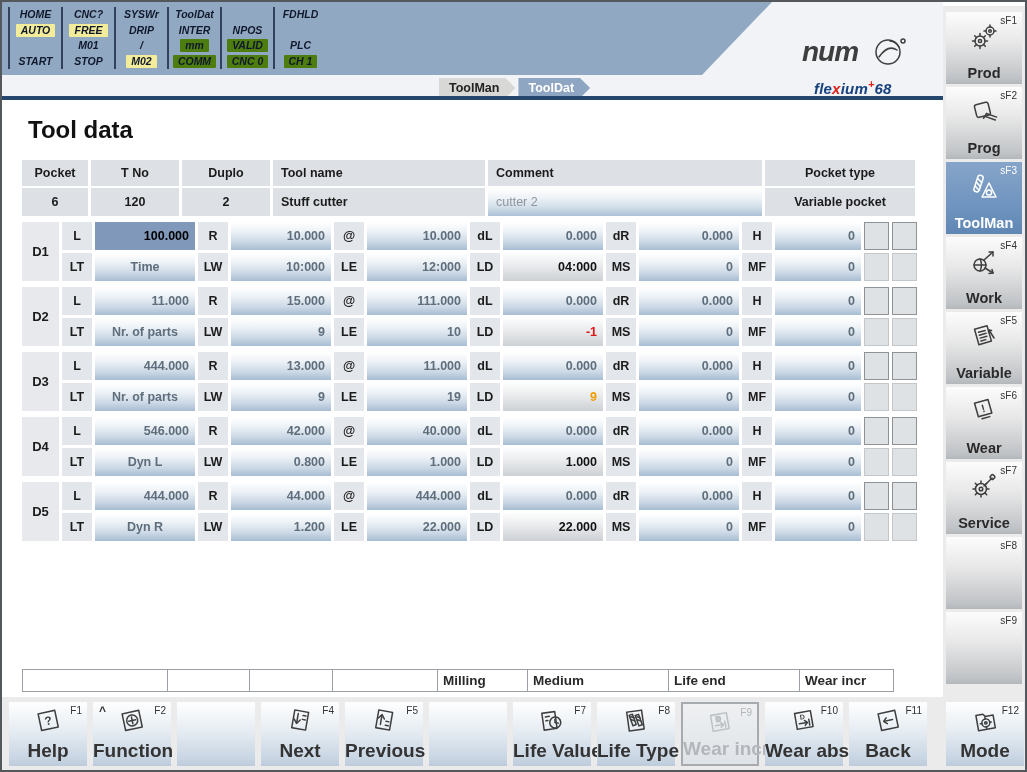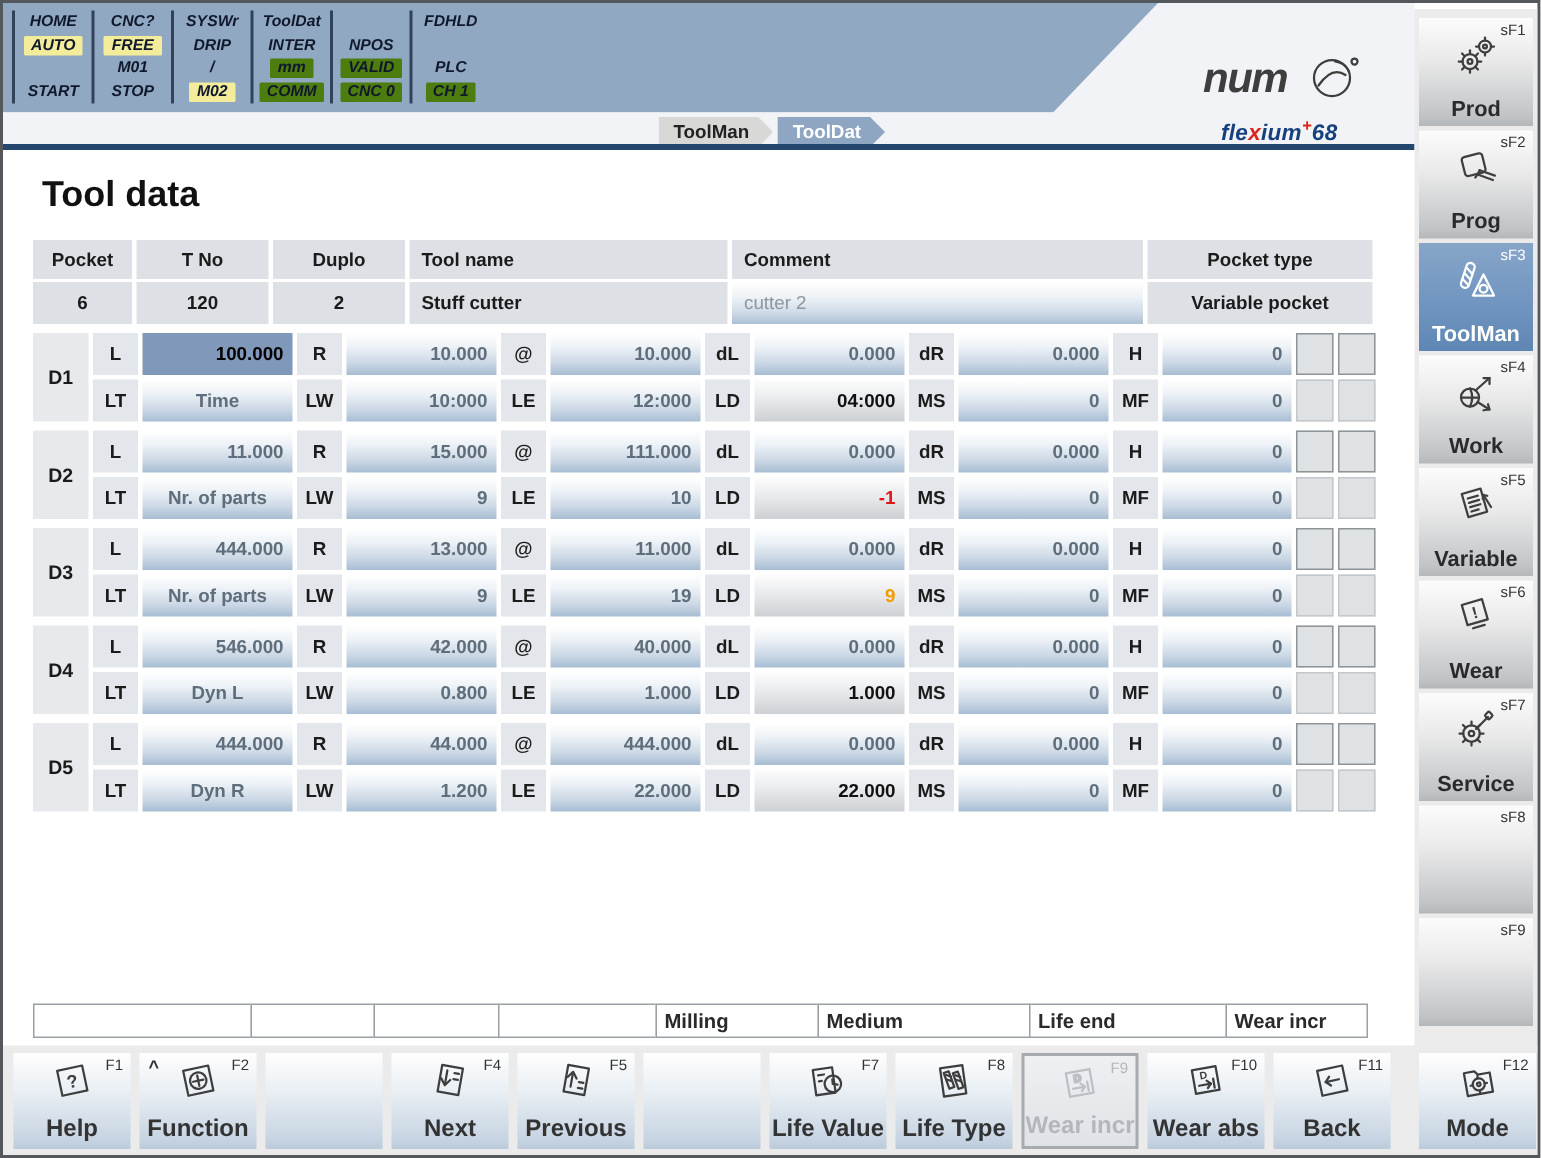--- a/index.html
+++ b/index.html
@@ -58,33 +58,33 @@
   .val.ld.warn { color:#f39c00; }
   .mini { background:#dfe2e5; border:1px solid #c3c7ca; }
   .mini.s { border-color:#8e9398; }
 
   
   .bstatus { position:absolute; left:20px; top:569px; display:flex; }
   .bcell { height:23px; background:#fff; border:1px solid #9aa0a6; margin-left:-1px;
            font-size:13.5px; font-weight:bold; color:#2a2a2a; display:flex; align-items:center; padding-left:5px; }
   .bcell:first-child { margin-left:0; }
   .bcell:nth-child(1){width:146px} .bcell:nth-child(2){width:83px} .bcell:nth-child(3){width:84px}
-  .bcell:nth-child(4){width:106px} .bcell:nth-child(5){width:109px} .bcell:nth-child(6){width:142px}
+  .bcell:nth-child(4){width:106px} .bcell:nth-child(5){width:91px} .bcell:nth-child(6){width:142px}
   .bcell:nth-child(7){width:132px} .bcell:nth-child(8){width:95px}
 
   
   .fbar { position:absolute; left:0; top:695px; width:1023px; height:73px; background:#ebebeb;
           display:flex; align-items:center; padding-left:7px; gap:6px; }
   .fkey { position:relative; width:78px; height:64px; flex:none; border:none;
           background:linear-gradient(180deg,#fefefe 0%,#e9eff4 40%,#c8d5e3 88%,#bccbdb 100%); }
   .fkey .fn { position:absolute; top:3px; right:5px; font-size:10px; color:#333; }
   .fkey .caret { position:absolute; top:2px; left:6px; font-size:12px; font-weight:bold; color:#333; }
   .fkey .ficon { position:absolute; top:6px; left:0; right:0; display:flex; justify-content:center; }
   .fkey .flabel { position:absolute; bottom:4px; left:0; width:100%; text-align:center;
-                  font-size:16px; font-weight:bold; color:#333; white-space:nowrap; }
+                  font-size:19px; font-weight:bold; color:#333; white-space:nowrap; }
   .fkey.last { margin-left:13px; }
   .fkey.disabled { background:linear-gradient(180deg,#eef0f2,#dfe3e7); border:2px solid #a7abaf; }
   .fkey.disabled .flabel, .fkey.disabled .fn { color:#b3b7bb; }
   .fkey.disabled .ic * { stroke:#bcc0c4; }
   .fkey.disabled .ic text { fill:#bcc0c4; }
 
   
   .sidebar { position:absolute; left:941px; top:4px; width:82px; height:695px; background:#ebebeb;
              display:flex; flex-direction:column; align-items:center; padding-top:6px; gap:3px; }
   .skey { position:relative; width:76px; height:72px; flex:none; border:none;

